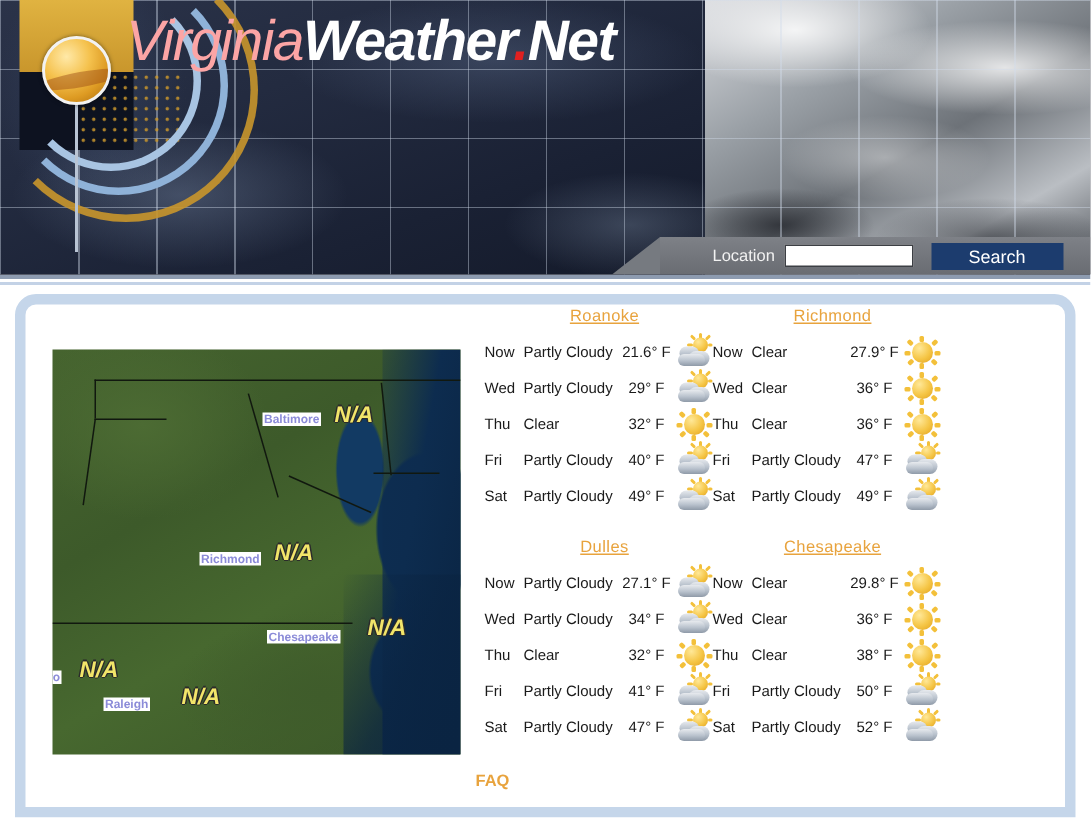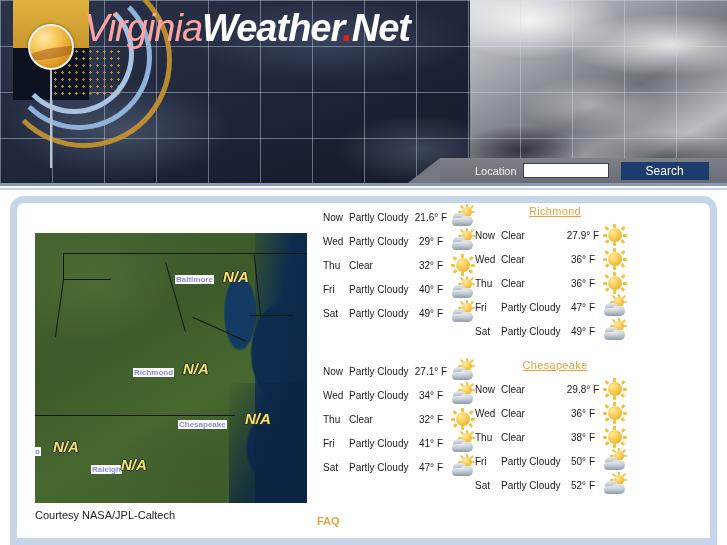--- a/index.html
+++ b/index.html
@@ -331,28 +331,28 @@
         <div class="border-line" id="bl-e2"></div>
 
       <div class="city-label" style="left: 140px; top: 42px;">Baltimore</div>
           <div class="city-na" style="left: 188px; top: 36px;">N/A</div>
           <div class="city-label" style="left: 98px; top: 135px;">Richmond</div>
           <div class="city-na" style="left: 148px; top: 128px;">N/A</div>
           <div class="city-label" style="left: 143px; top: 187px;">Chesapeake</div>
           <div class="city-na" style="left: 210px; top: 178px;">N/A</div>
           <div class="city-label" style="left: -4px; top: 214px;">ro</div>
           <div class="city-na" style="left: 18px; top: 206px;">N/A</div>
-          <div class="city-label" style="left: 56px; top: 232px;">Raleigh</div>
+          <div class="city-label" style="left: 34px; top: 232px;">Raleigh</div>
           <div class="city-na" style="left: 86px; top: 224px;">N/A</div>
         </div>
 
-      <div id="map-caption">Courtesy NASA/JPL-Caltech</div>
       <div id="faq-link">FAQ</div>
 
       <div class="fc-block" id="fc-roanoke">
+          <div class="fc-title">Roanoke</div>
           <div class="fc-row">
             <span class="fc-day">Now</span>
             <span class="fc-cond">Partly Cloudy</span>
             <span class="fc-temp">21.6° F</span>
             <span class="fc-icon">
               <span class="ic ic-partly">
                 <span class="ray r1"></span>
                 <span class="ray r2"></span>
                 <span class="ray r3"></span>
                 <span class="ray r4"></span>
@@ -524,20 +524,21 @@
                 <span class="ray r5"></span>
                 <span class="sun"></span>
                 <span class="cloud c1"></span>
                 <span class="cloud c2"></span>
                 <span class="cloud c3"></span>
               </span>
             </span>
           </div>
         </div>
       <div class="fc-block" id="fc-dulles">
+          <div class="fc-title">Dulles</div>
           <div class="fc-row">
             <span class="fc-day">Now</span>
             <span class="fc-cond">Partly Cloudy</span>
             <span class="fc-temp">27.1° F</span>
             <span class="fc-icon">
               <span class="ic ic-partly">
                 <span class="ray r1"></span>
                 <span class="ray r2"></span>
                 <span class="ray r3"></span>
                 <span class="ray r4"></span>

